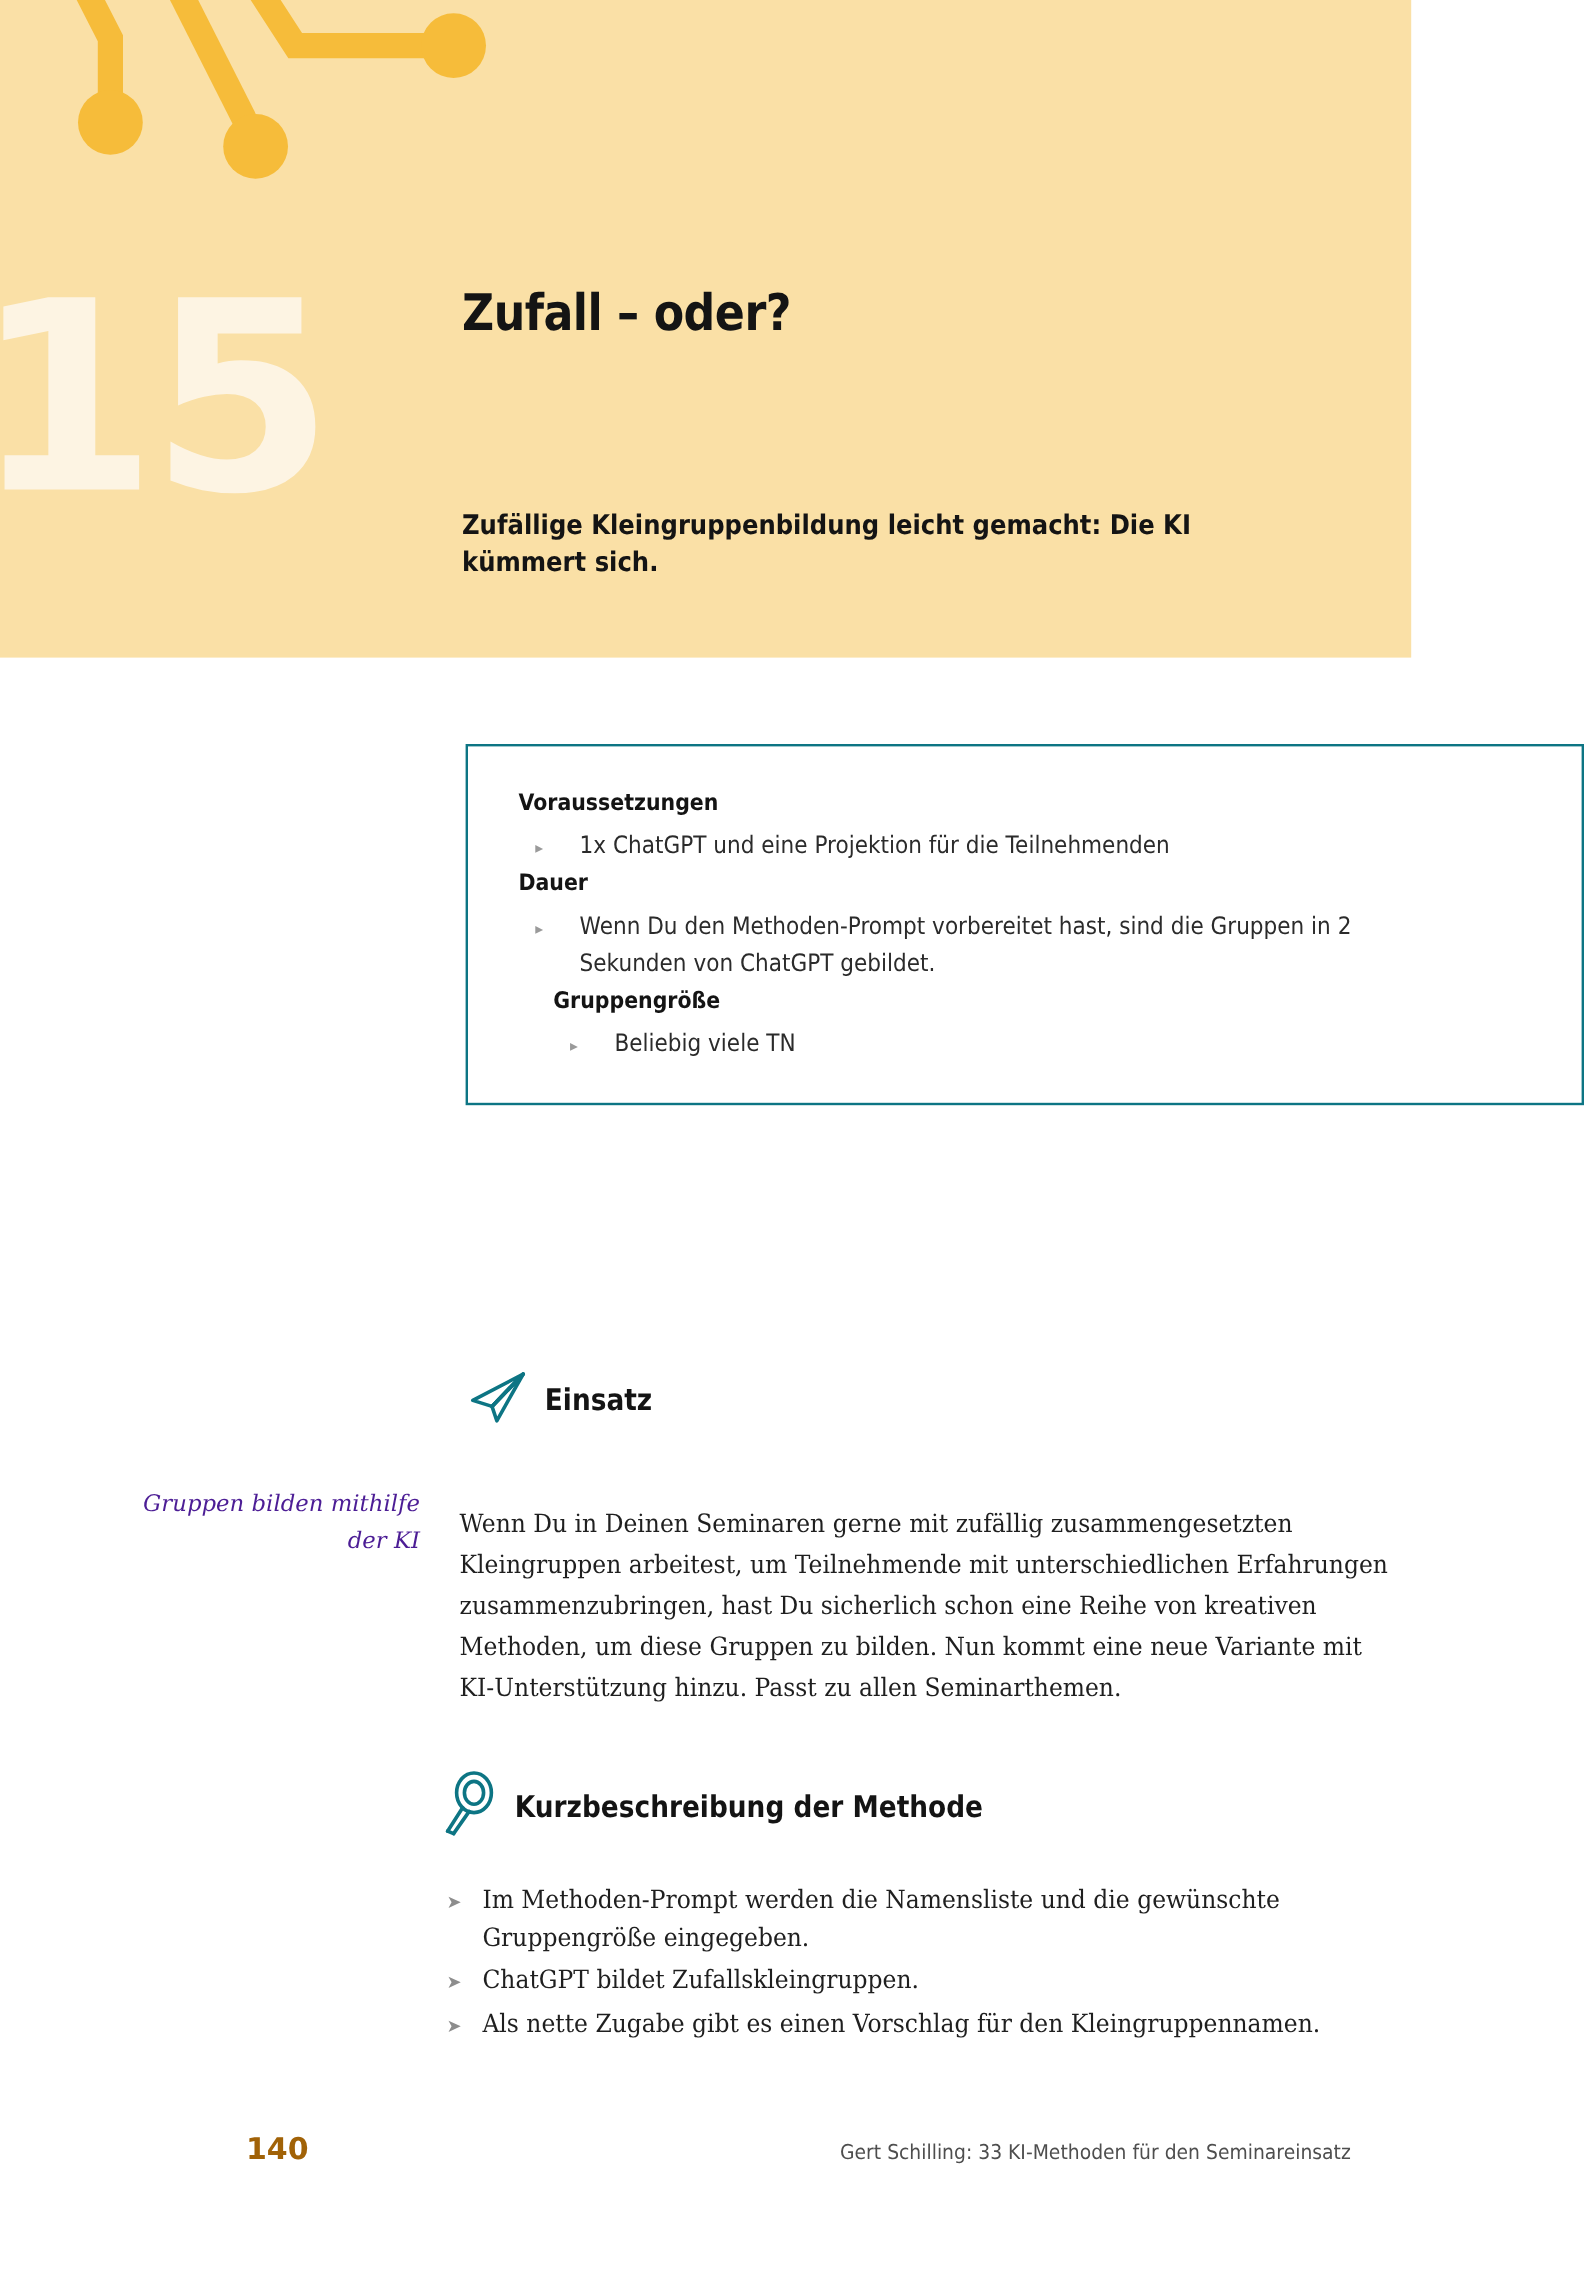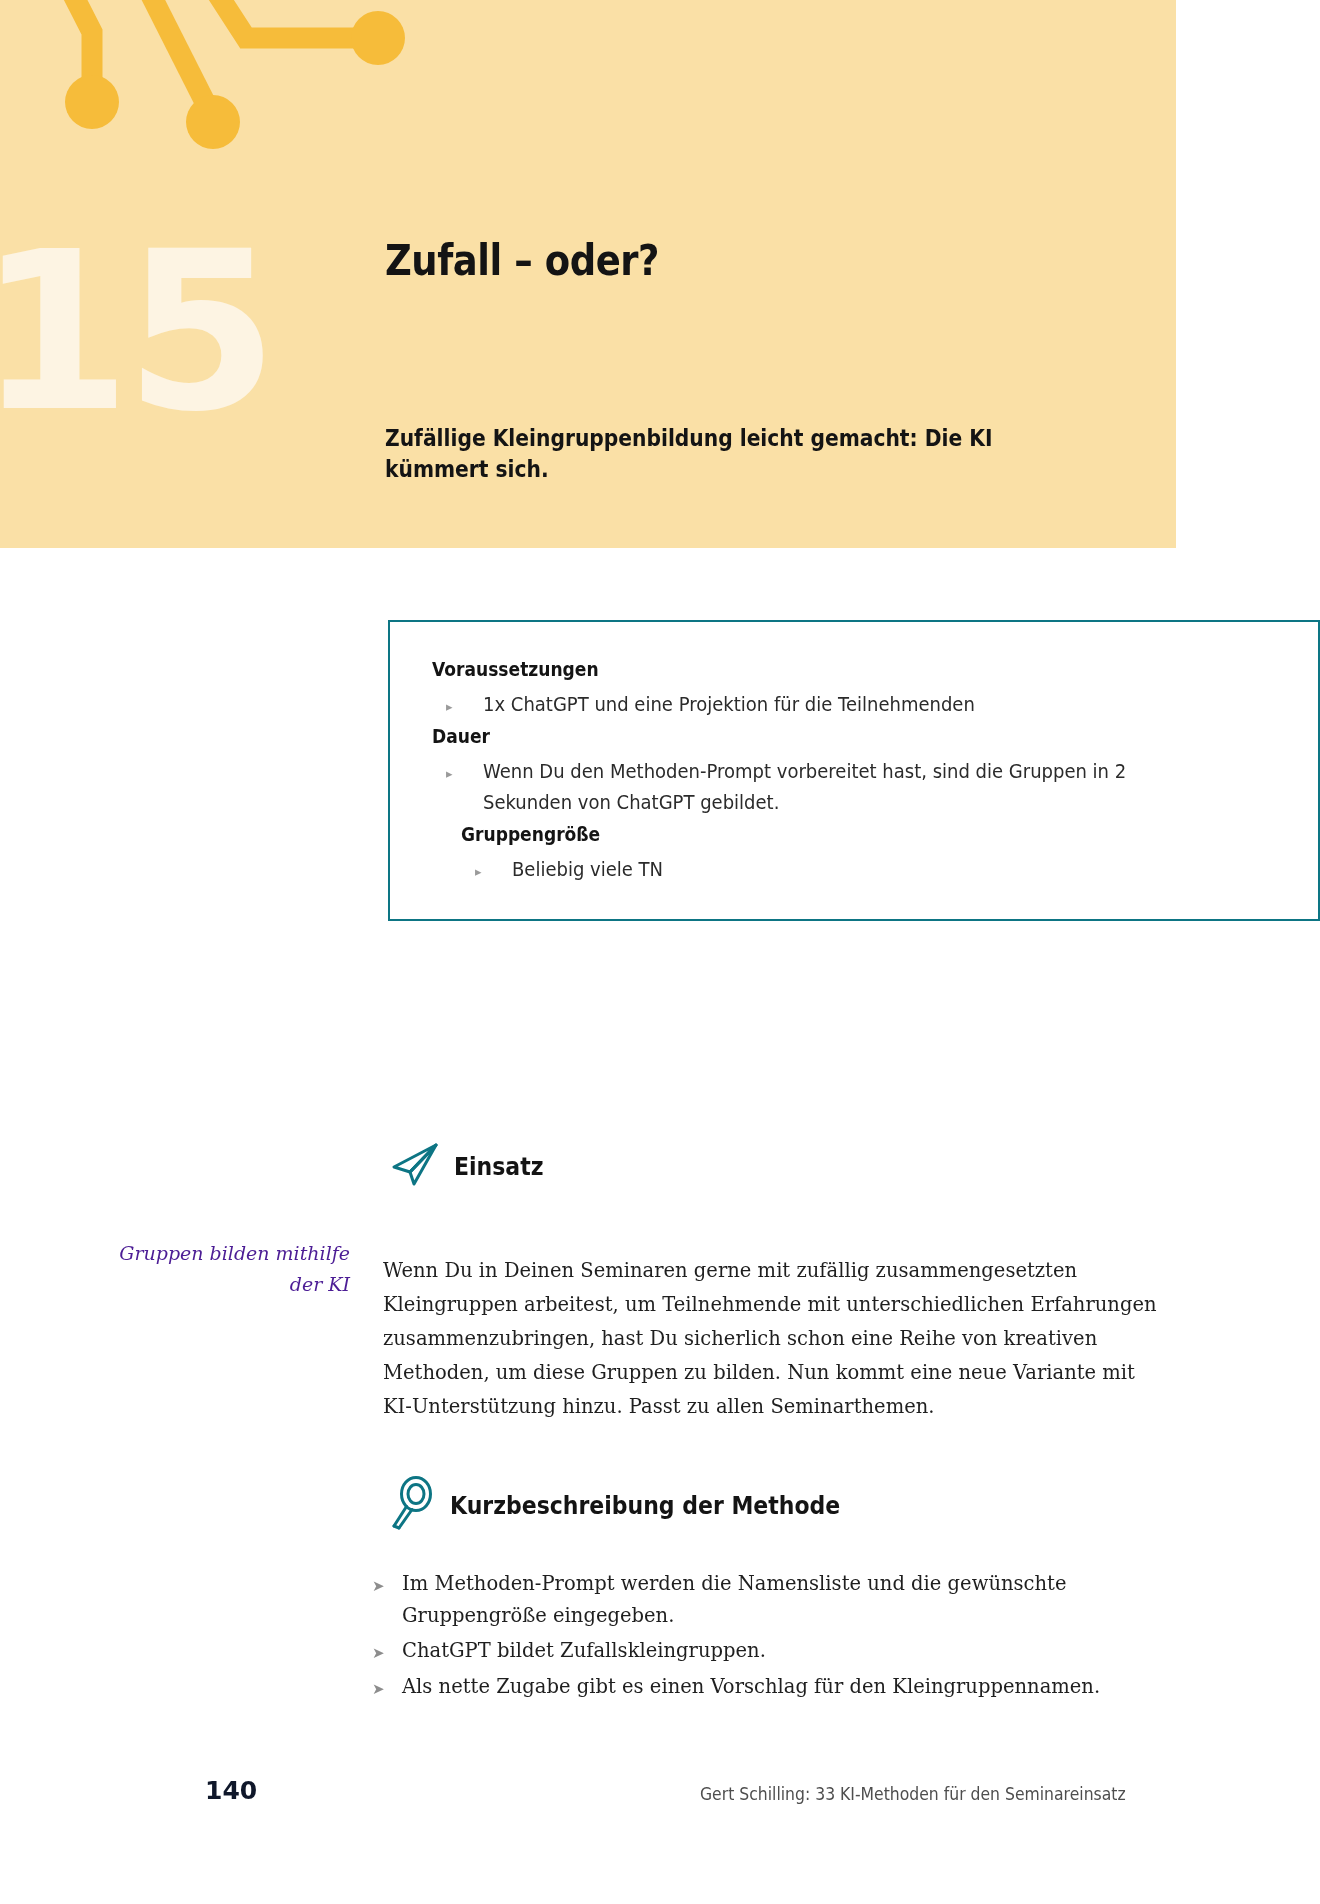--- a/index.html
+++ b/index.html
@@ -131,21 +131,21 @@
   .section-head .label {
     font-family: "DejaVu Sans", sans-serif;
     font-weight: bold;
     font-size: 25px;
     color: #141414;
     transform: scaleX(0.88);
     transform-origin: left center;
     white-space: nowrap;
   }
   #head-einsatz { left: 388px; top: 1140px; }
-  #head-kurz    { left: 388px; top: 1475px; justify-content: flex-end; }
+  #head-kurz    { left: 367px; top: 1475px; justify-content: flex-end; }
 
   
   .margin-note {
     position: absolute;
     left: 110px;
     top: 1238px;
     width: 240px;
     text-align: right;
     font-family: "DejaVu Serif", serif;
     font-style: italic;
@@ -202,21 +202,21 @@
   }
 
   
   .page-number {
     position: absolute;
     left: 205px;
     top: 1776px;
     font-family: "DejaVu Sans", sans-serif;
     font-weight: bold;
     font-size: 25px;
-    color: #0f172a;
+    color: #a16207;
   }
   .footer-credit {
     position: absolute;
     left: 700px;
     top: 1784px;
     font-family: "DejaVu Sans", sans-serif;
     font-size: 17px;
     color: #4e4e4e;
     transform: scaleX(0.92);
     transform-origin: left center;

